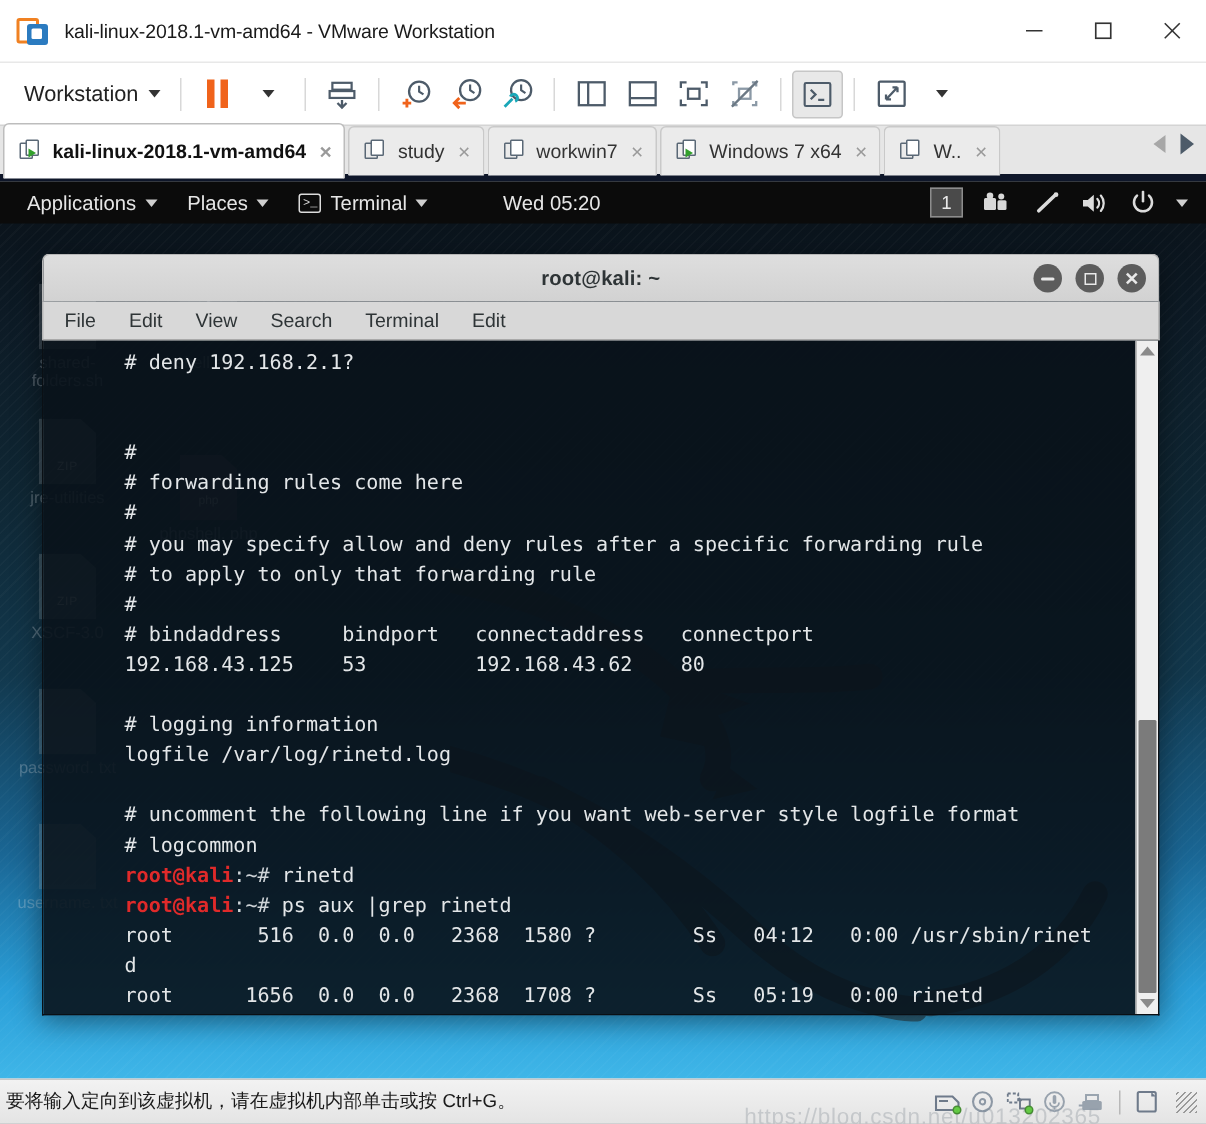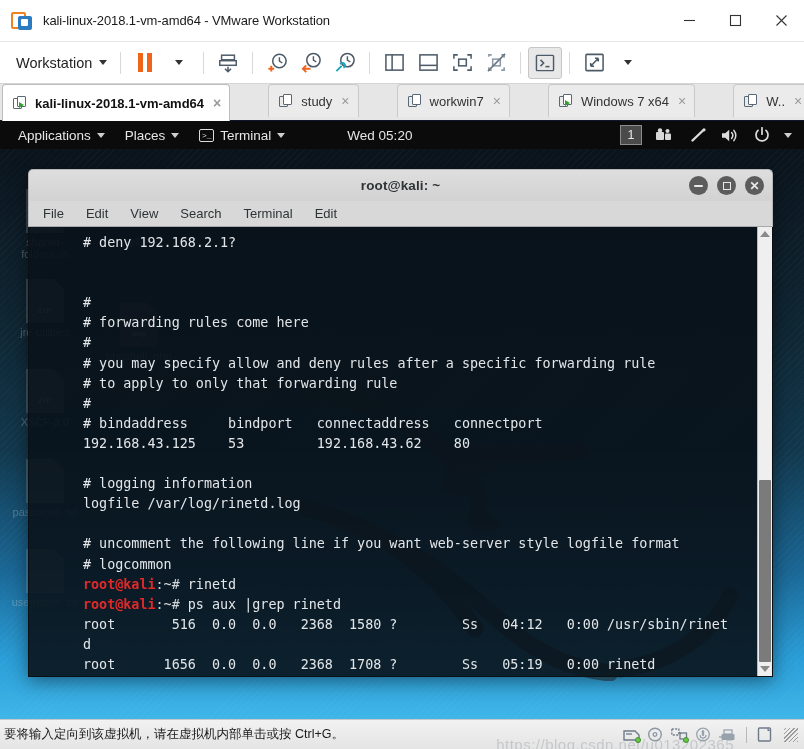--- a/index.html
+++ b/index.html
@@ -57,22 +57,22 @@
   .tb-btn {
     width: 34px; height: 32px; display: flex; align-items: center;
     justify-content: center; border-radius: 3px;
   }
   .tb-btn.active { background: #e8e8e8; border: 1px solid #c6c6c6; }
   .pause-ico { display: flex; gap: 4px; }
   .pause-ico i { display: block; width: 5px; height: 19px; background: #f0631b; }
 
   
   .tabstrip {
-    height: 37px; background: #e6e6e6; display: flex; align-items: flex-start;
-    border-bottom: 1px solid #0f172a; padding-left: 2px; gap: 36px;
+    height: 37px; background: #e6e6e6; display: flex; align-items: center;
+    border-bottom: 5px solid #0f172a; padding-left: 2px;
   }
   .vmtab {
     height: 33px; display: flex; align-items: center; gap: 6px;
     padding: 0 8px 0 10px; background: #ebebeb;
     border: 1px solid #c9c9c9; border-bottom: none;
     border-radius: 4px 4px 0 0; margin-right: 2px;
     font-size: 13px; color: #333; white-space: nowrap;
     position: relative;
   }
   .vmtab.active {
@@ -129,21 +129,21 @@
     font-size: 13.5px; padding: 9px 8px; z-index: 6;
   }
   .gp-item { display: flex; align-items: center; gap: 6px; padding: 0 10px; }
   .gp-caret { width: 0; height: 0; border-left: 4px solid transparent;
     border-right: 4px solid transparent; border-top: 5px solid #cfcfcf; }
   .term-ico {
     width: 15px; height: 13px; border: 1.4px solid #dcdcdc; border-radius: 2px;
     font-size: 8px; color: #dcdcdc; display: flex; align-items: center;
     justify-content: center; font-family: "Liberation Mono", monospace;
   }
-  .gp-clock { margin-left: 52px; }
+  .gp-clock { margin-left: 40px; }
   .gp-right { margin-left: auto; display: flex; align-items: center; gap: 14px;
     padding-right: 4px; }
   .workspace-box {
     min-width: 22px; height: 20px; border: 1px solid #8d8d8d; background: #4a4a4a;
     color: #e8e8e8; font-size: 12.5px; display: flex; align-items: center;
     justify-content: center; padding: 0 5px;
   }
 
   
   .desk-icon {

